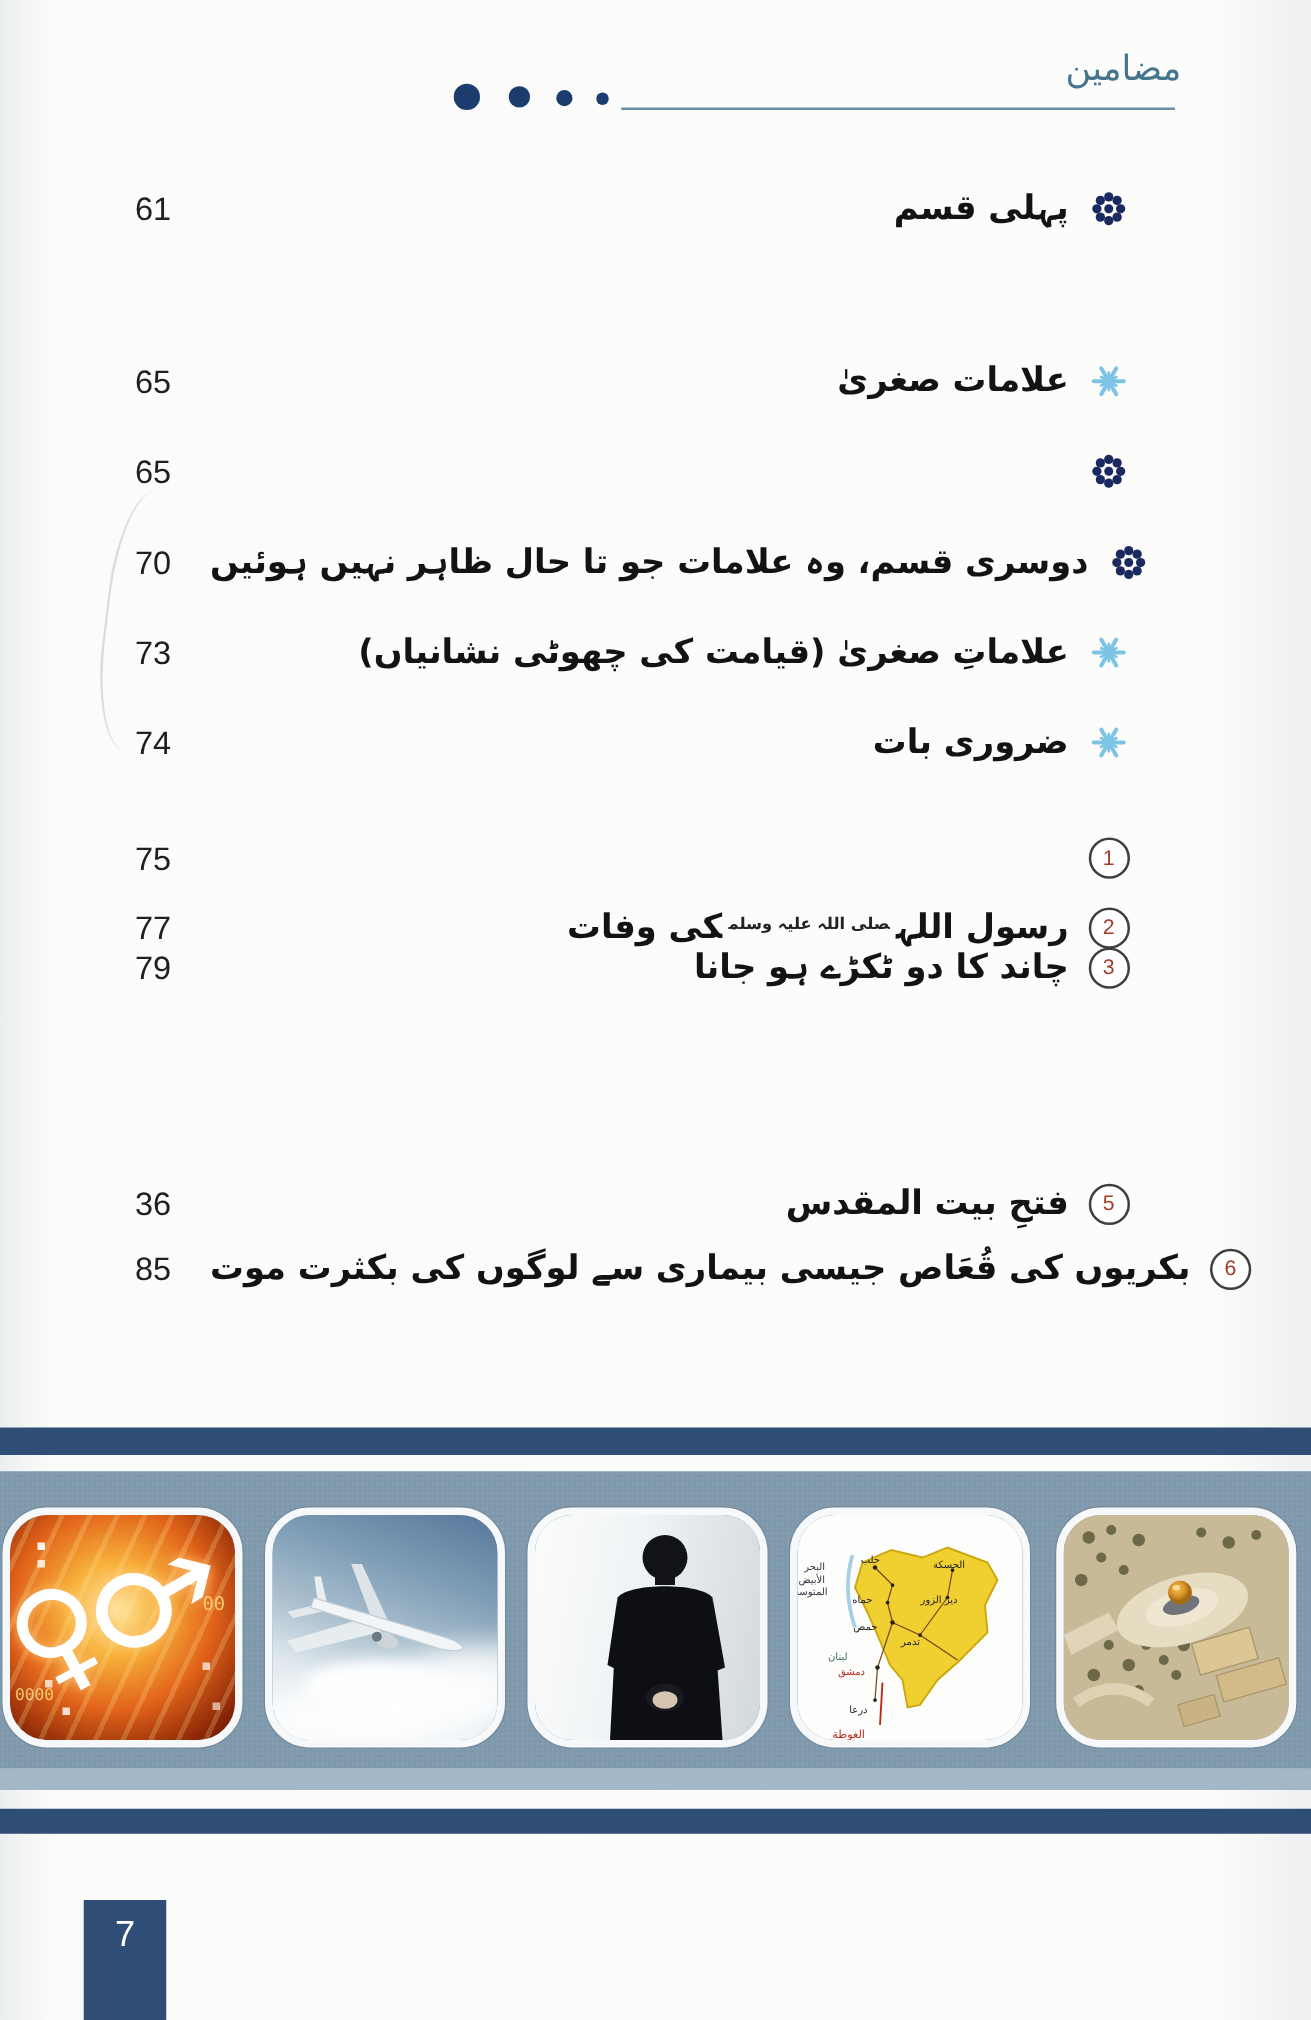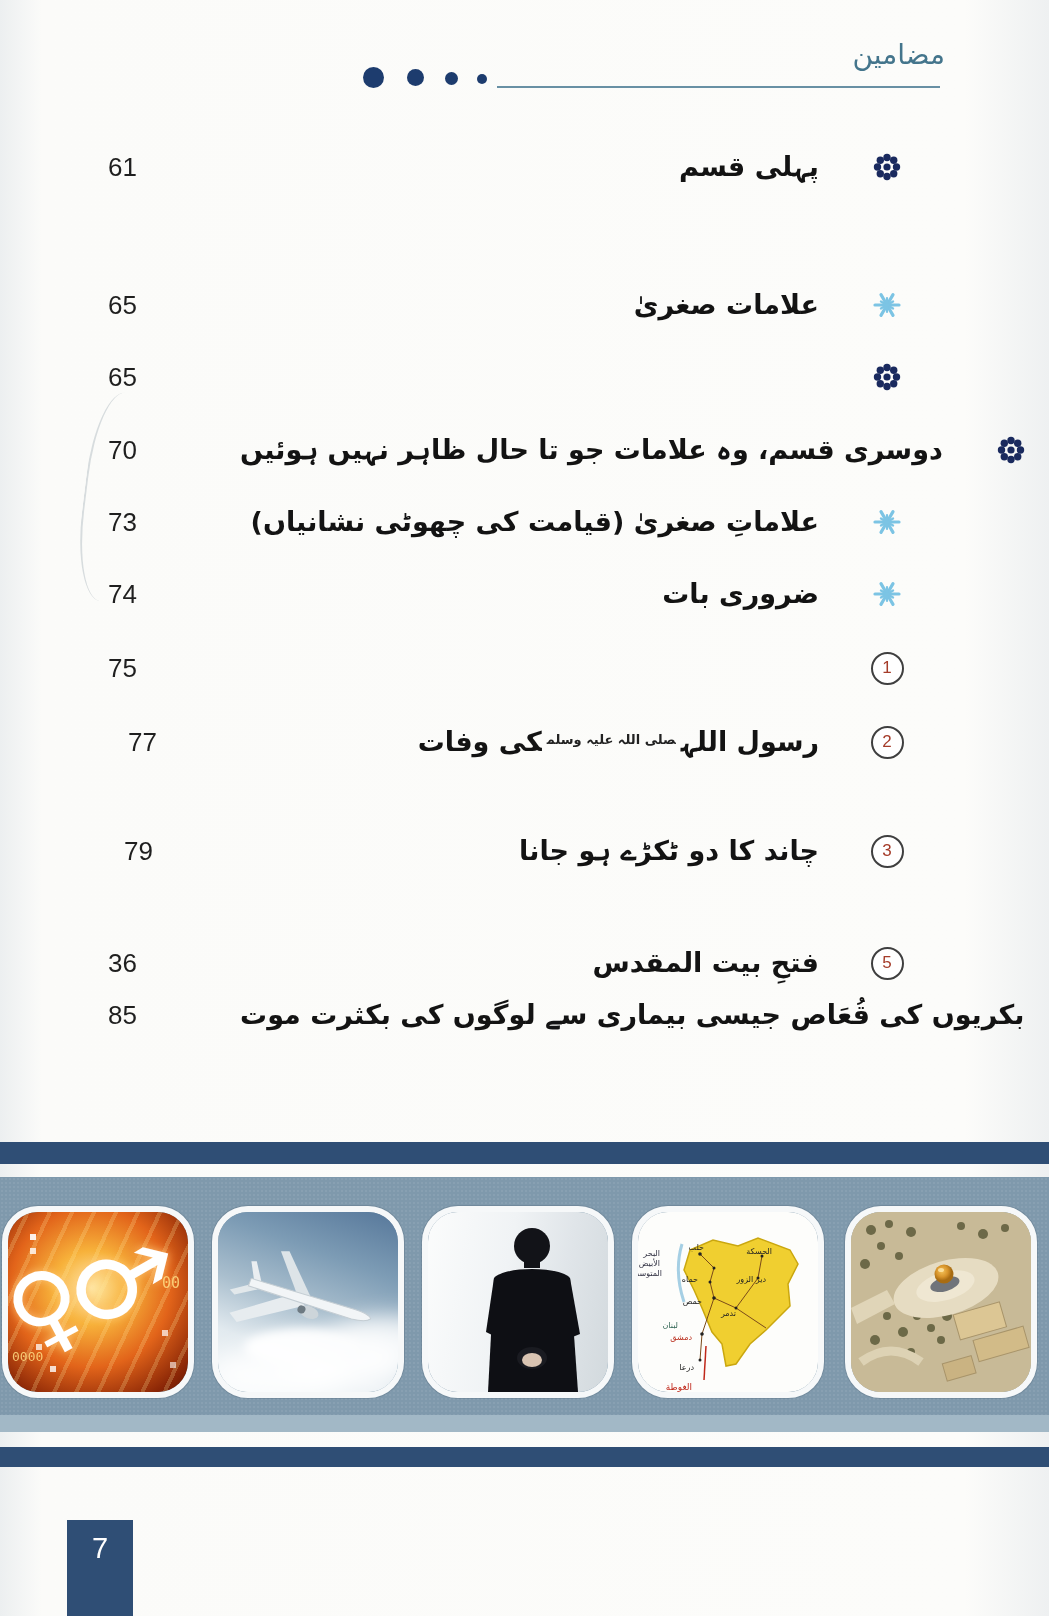--- a/index.html
+++ b/index.html
@@ -19,42 +19,42 @@
     background:#6890a4;
   }
   .dot{position:absolute; border-radius:50%; background:#1d3c6e;}
   .d1{left:363px; top:67px; width:21px; height:21px;}
   .d2{left:407px; top:69px; width:17px; height:17px;}
   .d3{left:445px; top:72px; width:13px; height:13px;}
   .d4{left:477px; top:74px; width:10px; height:10px;}
   
   .row{
     position:absolute; left:108px; right:144px; height:70px;
-    display:flex; align-items:center;gap:36px;
+    display:flex; align-items:center;
   }
   .pg{
     font-family:"Liberation Sans", sans-serif;
     font-size:26px; color:#1f1f1f; width:60px; flex:0 0 auto;
   }
   .spacer{flex:1;}
   .lbl{
     direction:rtl; text-align:right;
     font-size:27px; font-weight:600; color:#131313;
     line-height:1.25; white-space:nowrap;
   }
   .hon{font-size:13px; font-weight:600; vertical-align:7px; margin:0 5px; color:#222;}
   .ic{flex:0 0 36px; margin-left:14px; display:flex; justify-content:center; align-items:center;}
   .numcirc{
     width:29px; height:29px; border:2px solid #3f3f3f; border-radius:50%;
     display:flex; align-items:center; justify-content:center;
     font-family:"Liberation Sans", sans-serif; font-size:17px; color:#a53c2a;
     background:#fff;
   }
   .r1{top:132px;} .r2{top:198px;} .r3{top:270px;} .r4{top:342px;} .r5{top:415px;}
-  .r6{top:487px;} .r7{top:559px;} .r8{top:633px;} .r9{top:707px;margin-left:20px;} .r10{top:816px;margin-left:16px;}
+  .r6{top:487px;} .r7{top:559px;} .r8{top:633px;align-items:flex-end;} .r9{top:707px;} .r10{top:739px;}
   .r11{top:858px;} .r12{top:928px;} .r13{top:980px;}
   
   .scan-curve{
     position:absolute; left:84px; top:392px; width:56px; height:210px;
     border-left:2px solid rgba(150,162,172,0.35);
     border-radius:50% / 42%; transform:rotate(7deg);
   }
   
   .bar{position:absolute; left:0; right:0; background:#2f4e75;}
   .bar1{top:1142px; height:22px;}

